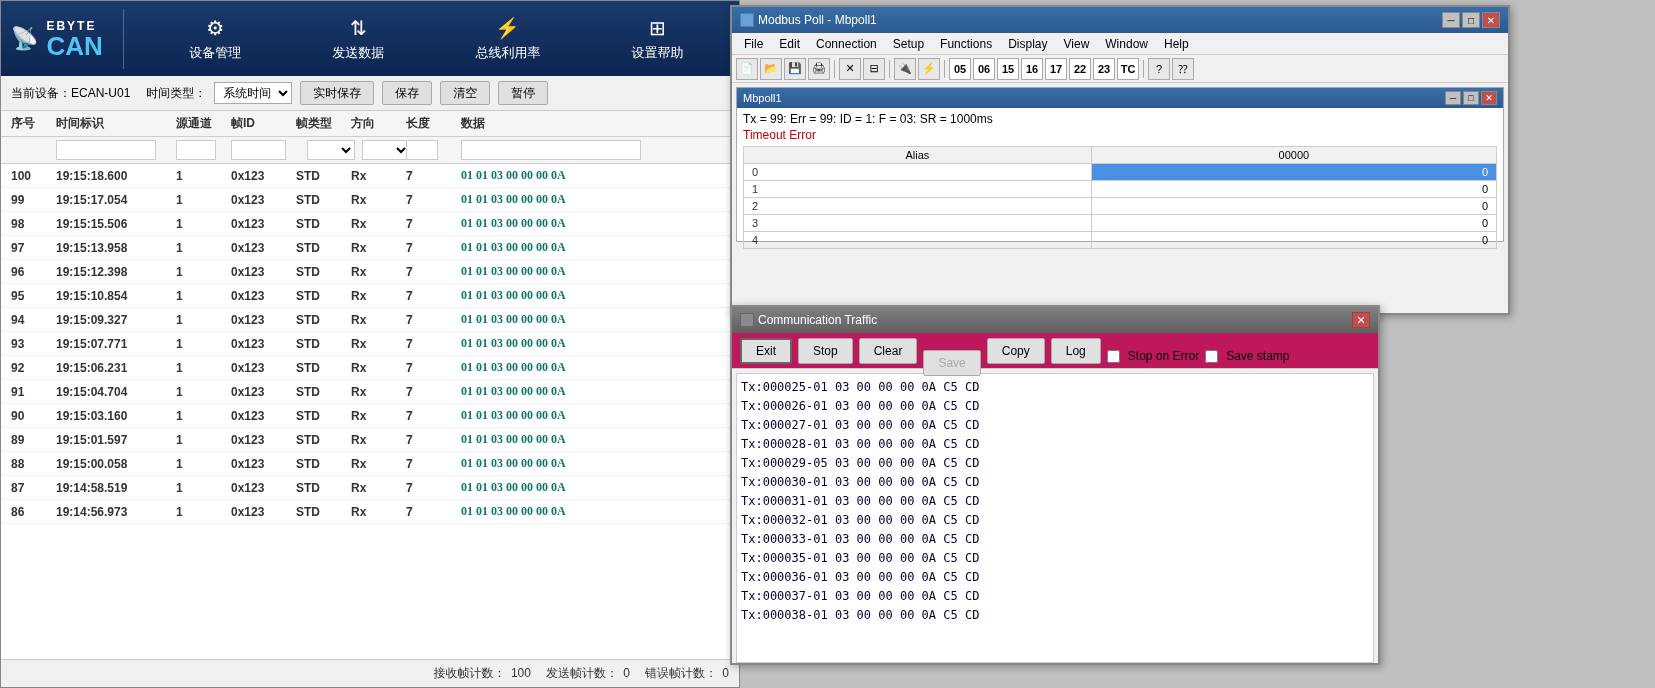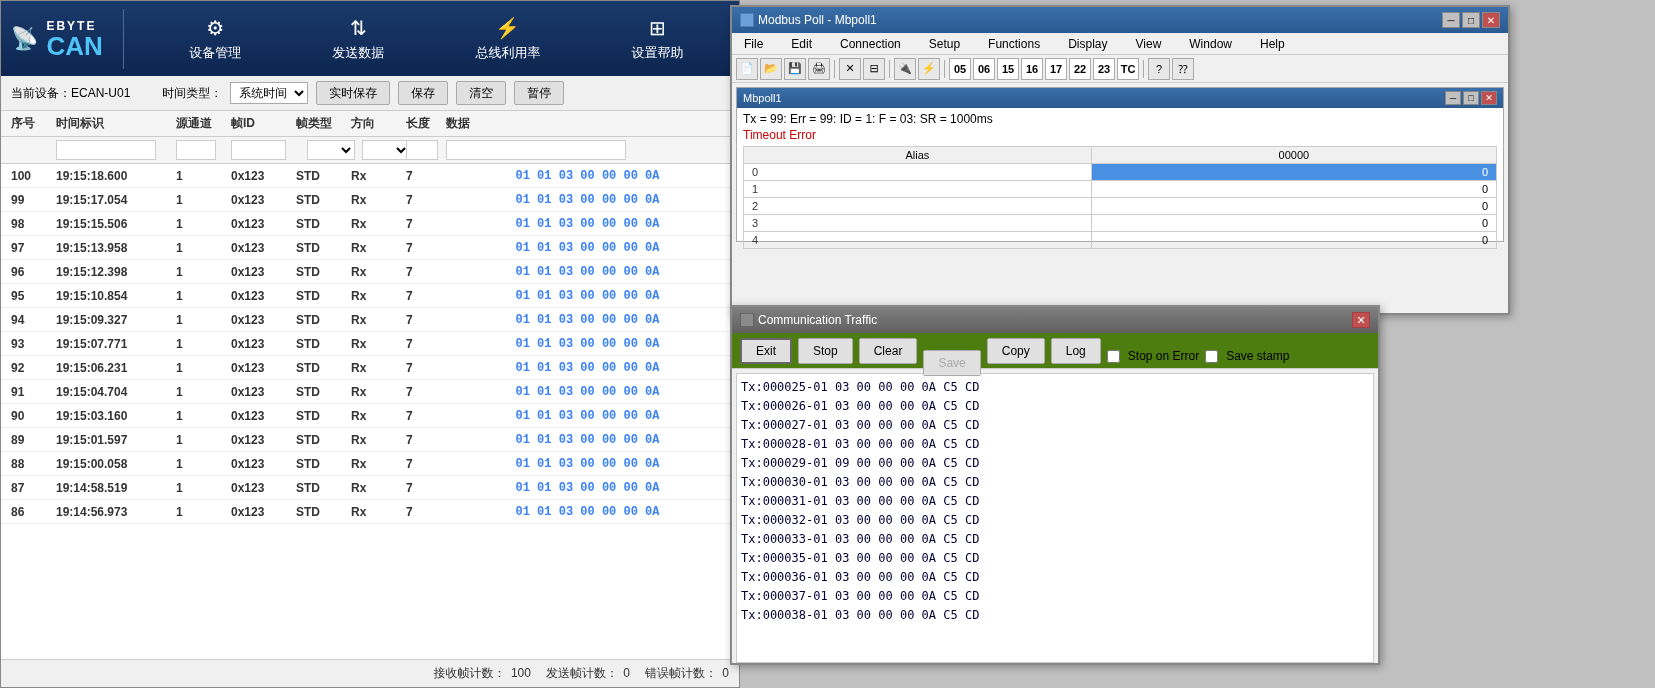--- a/index.html
+++ b/index.html
@@ -21,51 +21,51 @@
 
     
     .table-header-row { background: #f5f5f5; border-bottom: 1px solid #ccc; padding: 4px 10px; display: flex; align-items: center; gap: 0; }
     .col-seq { width: 45px; font-weight: bold; font-size: 12px; color: #333; }
     .col-time { width: 120px; font-weight: bold; font-size: 12px; color: #333; }
     .col-ch { width: 55px; font-weight: bold; font-size: 12px; color: #333; }
     .col-id { width: 65px; font-weight: bold; font-size: 12px; color: #333; }
     .col-type { width: 55px; font-weight: bold; font-size: 12px; color: #333; }
     .col-dir { width: 55px; font-weight: bold; font-size: 12px; color: #333; }
     .col-len { width: 40px; font-weight: bold; font-size: 12px; color: #333; }
-    .col-data { flex: 1; font-weight: bold; font-size: 12px; color: #333; }
+    .col-data { flex: 1; font-weight: bold; font-size: 12px; color: #333; margin-left: 15px; }
 
     
     .filter-row { background: #f5f5f5; border-bottom: 1px solid #ccc; padding: 3px 10px; display: flex; align-items: center; gap: 0; }
     .filter-input { border: 1px solid #ccc; height: 20px; font-size: 11px; padding: 0 2px; background: white; }
     .filter-select { border: 1px solid #ccc; height: 20px; font-size: 11px; background: white; padding: 0 20px; margin-left: 11px; }
 
     
     .data-table { flex: 1; overflow: hidden; background: white; }
     .data-row { display: flex; align-items: center; padding: 2px 10px; border-bottom: 1px solid #f0f0f0; height: 24px; }
     .data-row .col-seq { color: #333; }
     .data-row .col-time { color: #333; }
     .data-row .col-ch { color: #333; }
     .data-row .col-id { color: #333; }
     .data-row .col-type { color: #333; }
     .data-row .col-dir { color: #333; }
     .data-row .col-len { color: #333; }
-    .data-row .col-data { color: #3b82f6; font-family: Liberation Mono, monospace; text-align: center; }
+    .data-row .col-data { color: #0f766e; font-family: Liberation Serif, serif; }
 
     
     .status-bar { background: #f0f0f0; border-top: 1px solid #ccc; padding: 4px 10px; display: flex; justify-content: flex-end; gap: 15px; font-size: 12px; color: #333; height: 28px; align-items: center; }
 
     
     .modbus-window { position: absolute; top: 5px; left: 730px; width: 780px; height: 310px; background: #f0f0f0; border: 2px solid #888; box-shadow: 2px 2px 8px rgba(0,0,0,0.3); }
     .modbus-titlebar { background: linear-gradient(180deg, #3a6ea8 0%, #2a5a90 100%); height: 26px; display: flex; align-items: center; padding: 0 8px; justify-content: space-between; }
     .modbus-title-text { color: white; font-size: 12px; display: flex; align-items: center; gap: 4px; }
     .win-controls { display: flex; gap: 2px; }
     .win-btn { width: 18px; height: 16px; background: #c0c0c0; border: 1px solid #888; font-size: 10px; display: flex; align-items: center; justify-content: center; cursor: pointer; }
 
     
-    .modbus-menubar { background: #f0f0f0; border-bottom: 1px solid #ccc; padding: 2px 4px; display: flex; gap: 12px; height: 22px; align-items: center; }
+    .modbus-menubar { background: #f0f0f0; border-bottom: 1px solid #ccc; padding: 2px 4px; display: flex; gap: 0; height: 22px; align-items: center; }
     .menu-item { padding: 2px 8px; font-size: 12px; cursor: pointer; color: #000; }
 
     
     .modbus-toolbar { background: #f0f0f0; border-bottom: 1px solid #ccc; padding: 2px 4px; display: flex; gap: 2px; height: 28px; align-items: center; }
     .tb-btn { height: 22px; width: 22px; border: 1px solid #aaa; background: #e8e8e8; cursor: pointer; display: flex; align-items: center; justify-content: center; font-size: 11px; }
     .tb-separator { width: 1px; height: 18px; background: #aaa; margin: 0 2px; }
     .tb-num { height: 22px; width: 22px; border: 1px solid #aaa; background: white; display: flex; align-items: center; justify-content: center; font-size: 11px; font-weight: bold; }
 
     
     .mbpoll-window { background: white; margin: 4px; border: 1px solid #aaa; height: 155px; }
@@ -81,21 +81,21 @@
     .mbpoll-table td:first-child { text-align: left; color: #333; }
     .mbpoll-table .highlighted { background: #4a90e2; color: white; }
 
     
     .comm-window { position: absolute; top: 305px; left: 730px; width: 650px; height: 360px; background: #f0f0f0; border: 2px solid #888; box-shadow: 2px 2px 8px rgba(0,0,0,0.3); }
     .comm-titlebar { background: linear-gradient(180deg, #808080 0%, #606060 100%); height: 26px; display: flex; align-items: center; padding: 0 8px; justify-content: space-between; gap: 20px; }
     .comm-title { color: white; font-size: 12px; display: flex; align-items: center; gap: 4px; }
     .comm-close { width: 18px; height: 16px; background: #c05050; border: 1px solid #a04040; color: white; font-size: 11px; display: flex; align-items: center; justify-content: center; cursor: pointer; }
 
     
-    .comm-toolbar { background: #4d7c0f; border-bottom: 1px solid #ccc; padding: 4px 8px; display: flex; gap: 6px; align-items: center; height: 36px; }
+    .comm-toolbar { background: #be185d; border-bottom: 1px solid #ccc; padding: 4px 8px; display: flex; gap: 6px; align-items: center; height: 36px; }
     .comm-btn { height: 26px; padding: 0 14px; font-size: 12px; background: #e0e0e0; border: 1px solid #aaa; cursor: pointer; border-radius: 2px; }
     .comm-btn-active { border: 2px solid #666; }
     .comm-checkbox { display: flex; align-items: center; gap: 8px; font-size: 12px; cursor: pointer; margin-top: 11px; }
     .comm-checkbox input { margin: 0; }
 
     
     .comm-content { background: white; margin: 4px; height: 290px; overflow: hidden; font-family: monospace; font-size: 12px; padding: 4px; color: #000033; border: 1px solid #ccc; }
     .comm-line { height: 19px; line-height: 19px; white-space: nowrap; }
   </style>
 </head>
@@ -125,21 +125,21 @@
         <span>总线利用率</span>
       </div>
       <div class="ecan-nav-item">
         <span style="font-size:20px;">⊞</span>
         <span>设置帮助</span>
       </div>
     </div>
   </div>
 
   <div class="ecan-toolbar">
-    <span style="font-size:12px;margin-right:24px;">当前设备：ECAN-U01</span>
+    <span style="font-size:12px;margin-right:8px;">当前设备：ECAN-U01</span>
     <span style="font-size:12px;">时间类型：</span>
     <select class="toolbar-select"><option>系统时间</option><option>相对时间</option><option>绝对时间</option></select>
     <button class="toolbar-btn">实时保存</button>
     <button class="toolbar-btn">保存</button>
     <button class="toolbar-btn">清空</button>
     <button class="toolbar-btn">暂停</button>
   </div>
 
   <div class="table-header-row">
     <div class="col-seq">序号</div>
@@ -460,21 +460,21 @@
       <input type="checkbox" style="">
       <span>Save stamp</span>
     </label>
   </div>
 
   <div class="comm-content" id="comm-content-body">
   <div class="comm-line">Tx:000025-01  03  00  00  00  0A  C5  CD</div>
       <div class="comm-line">Tx:000026-01  03  00  00  00  0A  C5  CD</div>
       <div class="comm-line">Tx:000027-01  03  00  00  00  0A  C5  CD</div>
       <div class="comm-line">Tx:000028-01  03  00  00  00  0A  C5  CD</div>
-      <div class="comm-line">Tx:000029-01  09  00  00  00  0A  C5  CD</div>
+      <div class="comm-line">Tx:000029-05  03  00  00  00  0A  C5  CD</div>
       <div class="comm-line">Tx:000030-01  03  00  00  00  0A  C5  CD</div>
       <div class="comm-line">Tx:000031-01  03  00  00  00  0A  C5  CD</div>
       <div class="comm-line">Tx:000032-01  03  00  00  00  0A  C5  CD</div>
       <div class="comm-line">Tx:000033-01  03  00  00  00  0A  C5  CD</div>
       <div class="comm-line">Tx:000035-01  03  00  00  00  0A  C5  CD</div>
       <div class="comm-line">Tx:000036-01  03  00  00  00  0A  C5  CD</div>
       <div class="comm-line">Tx:000037-01  03  00  00  00  0A  C5  CD</div>
       <div class="comm-line">Tx:000038-01  03  00  00  00  0A  C5  CD</div>
     </div>
 </div>

